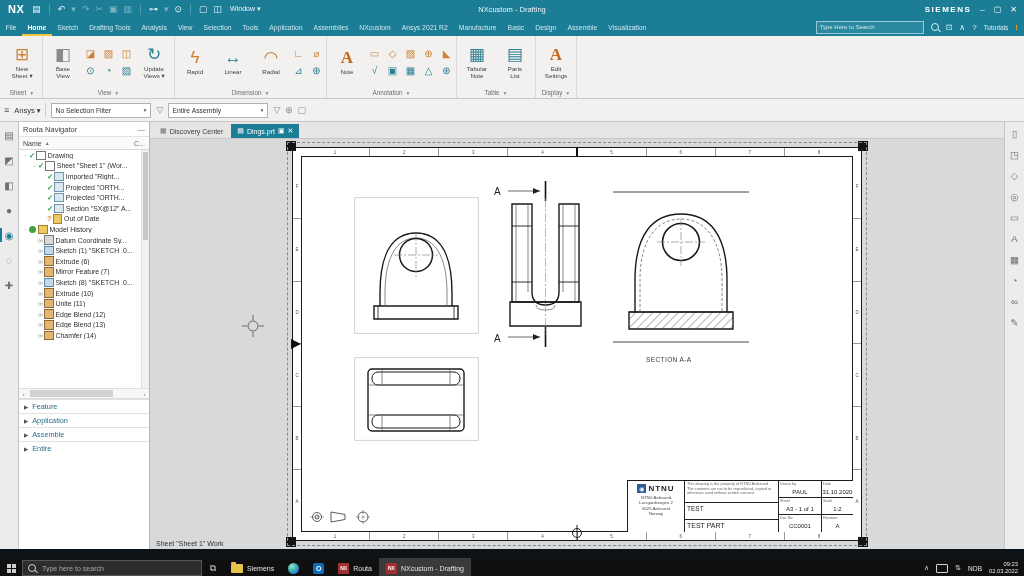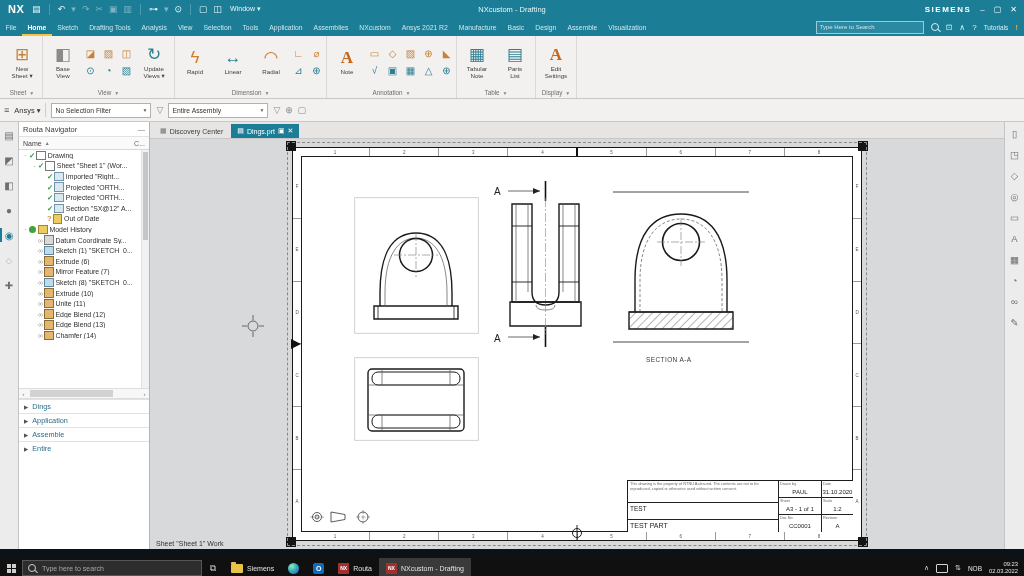--- a/index.html
+++ b/index.html
@@ -508,21 +508,21 @@
       <div class="hscroll">
         <span class="harrow">‹</span>
           <span class="htrack">
             <span class="hthumb"></span>
           </span>
           <span class="harrow">›</span>
       </div>
       <div id="navsecs">
           <div class="nsec">
             <span class="arr">▶</span>
-            <span>Dings</span>
+            <span>Feature</span>
           </div>
           <div class="nsec">
             <span class="arr">▶</span>
             <span>Application</span>
           </div>
           <div class="nsec">
             <span class="arr">▶</span>
             <span>Assemble</span>
           </div>
           <div class="nsec">
@@ -668,20 +668,27 @@
             <circle cx="10" cy="11" r="4.5" fill="none" stroke="#333" stroke-width="0.8"></circle>
             <circle cx="10" cy="11" r="2" fill="none" stroke="#333" stroke-width="0.8"></circle>
             <line x1="3" y1="11" x2="17" y2="11" stroke="#555" stroke-width="0.5" stroke-dasharray="4 1.5"></line>
             <polygon points="24,6 38,8.5 38,13.5 24,16" fill="none" stroke="#333" stroke-width="0.8"></polygon>
             <circle cx="56" cy="11" r="5" fill="none" stroke="#333" stroke-width="0.8"></circle>
             <line x1="49" y1="11" x2="63" y2="11" stroke="#555" stroke-width="0.5" stroke-dasharray="4 1.5"></line>
             <line x1="56" y1="4" x2="56" y2="18" stroke="#555" stroke-width="0.5" stroke-dasharray="4 1.5"></line>
           </svg>
 
           <div class="tblock">
+            <div class="tb-c1">
+              <div class="tb-logo">
+                <span class="tb-logosq">◉</span>
+                <span class="tb-logotx">NTNU</span>
+              </div>
+              <div class="tb-addr" id="tbaddr">NTNU Aalesund<br>Larsgårdsvegen 2<br>6025 Aalesund<br>Norway</div>
+            </div>
             <div class="tb-c2">
               <div class="tb-legal">This drawing is the property of NTNU Aalesund. The contents are not to be reproduced, copied or otherwise used without written consent.</div>
               <div class="tb-title">TEST</div>
               <div class="tb-part">TEST PART</div>
             </div>
             <div class="tb-c3" id="tbfields">
                 <div class="tb-cell">
                   <div class="tb-flab">Drawn by</div>
                   <div class="tb-fval">PAUL</div>
                 </div>

